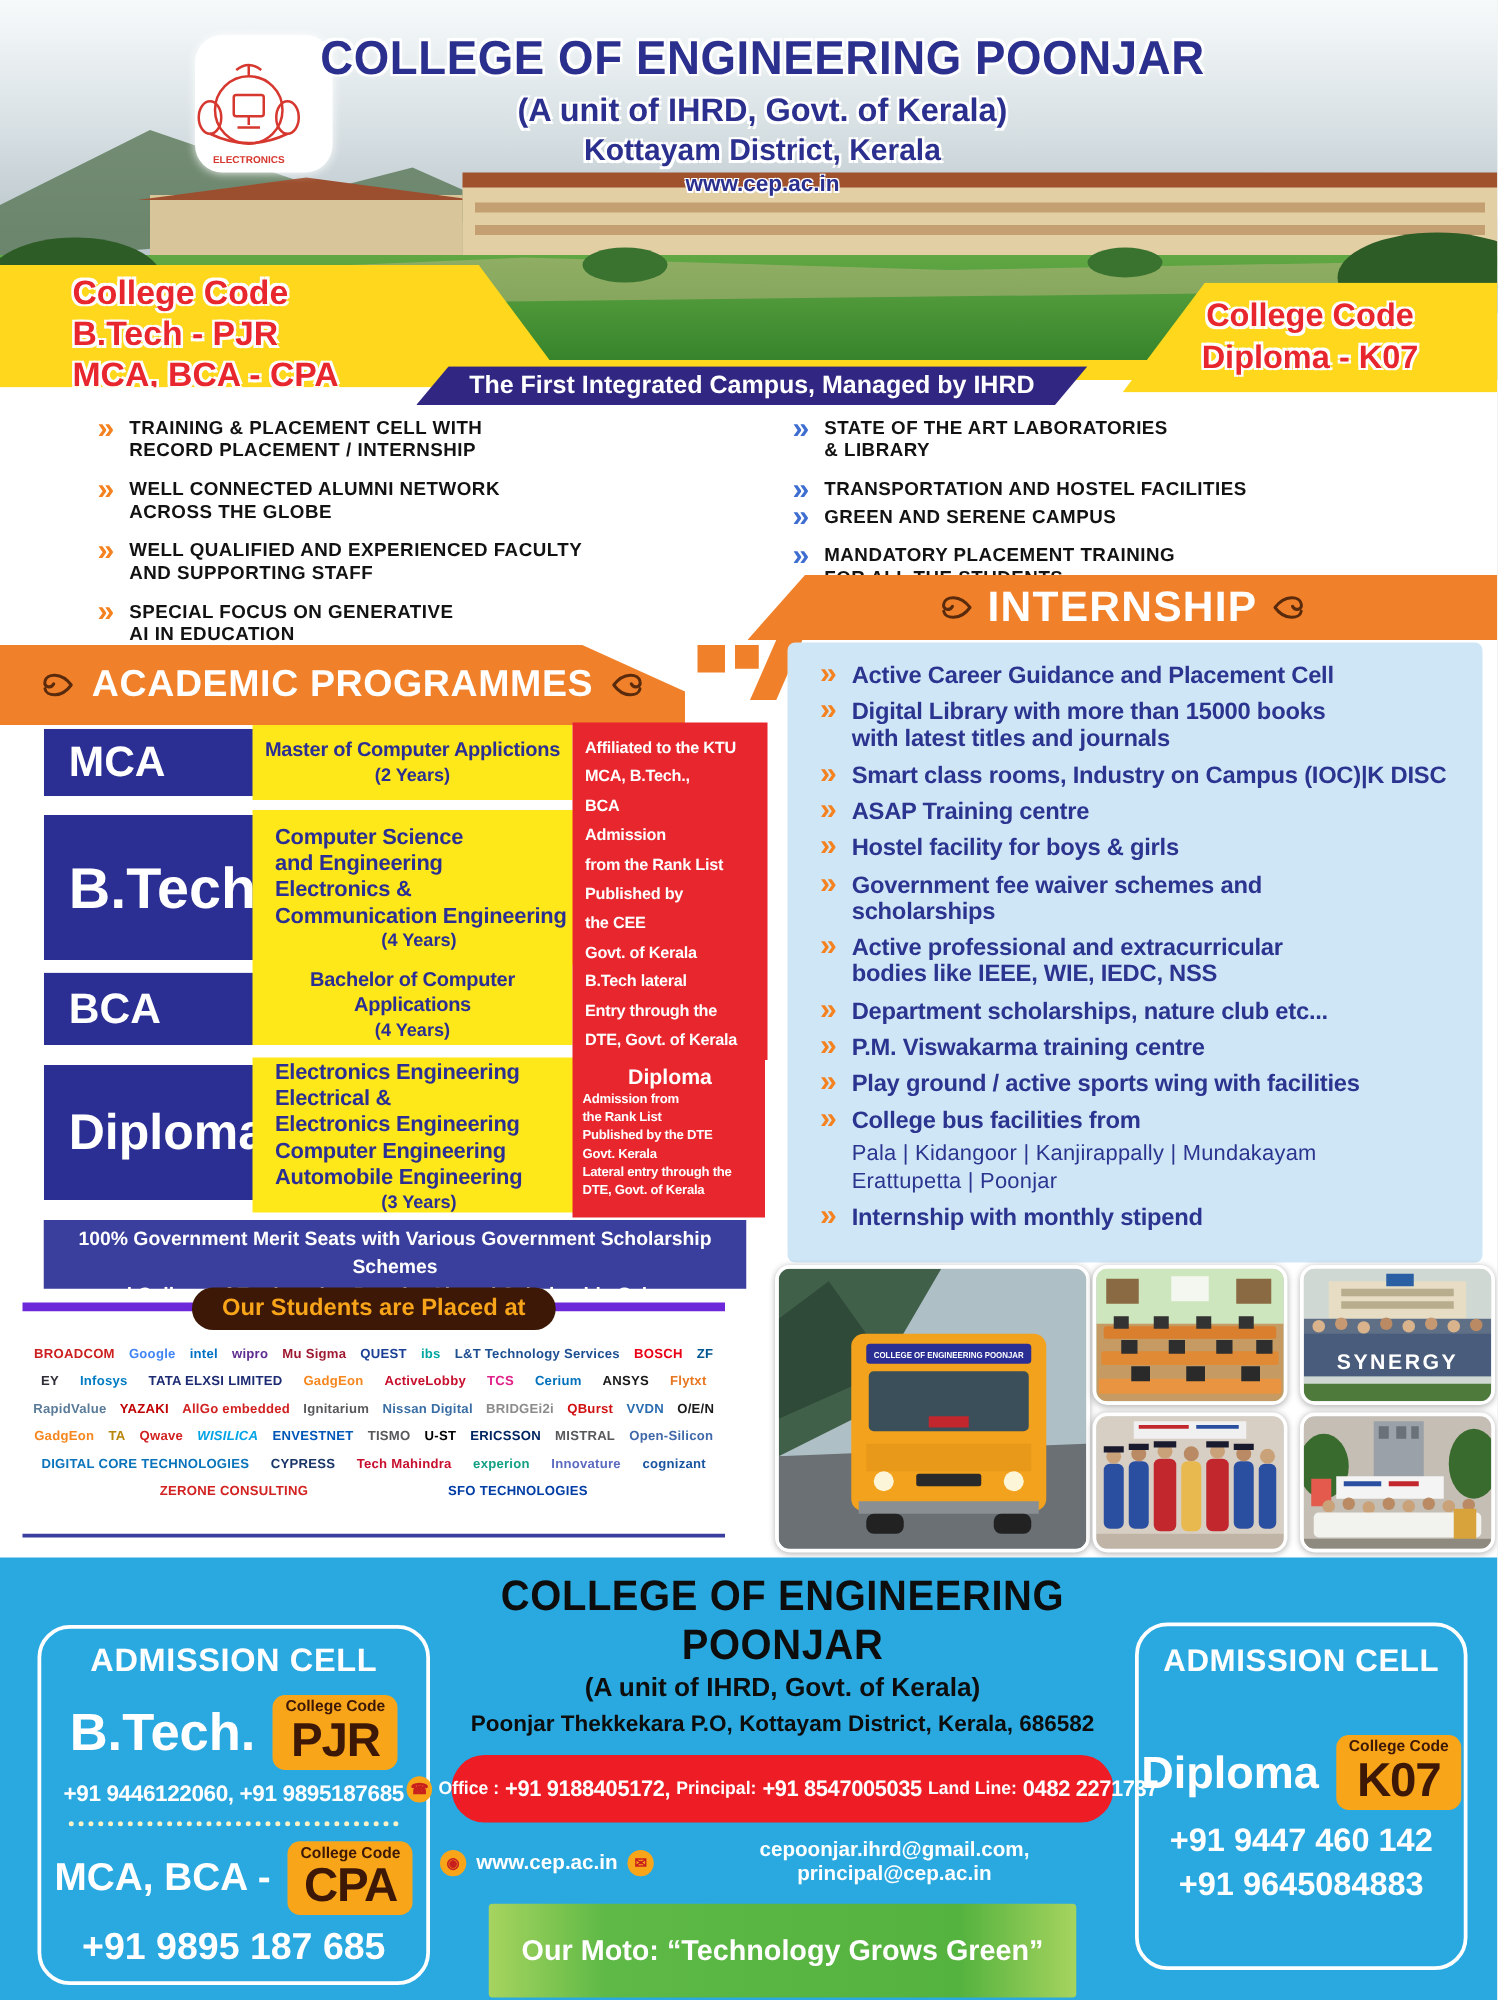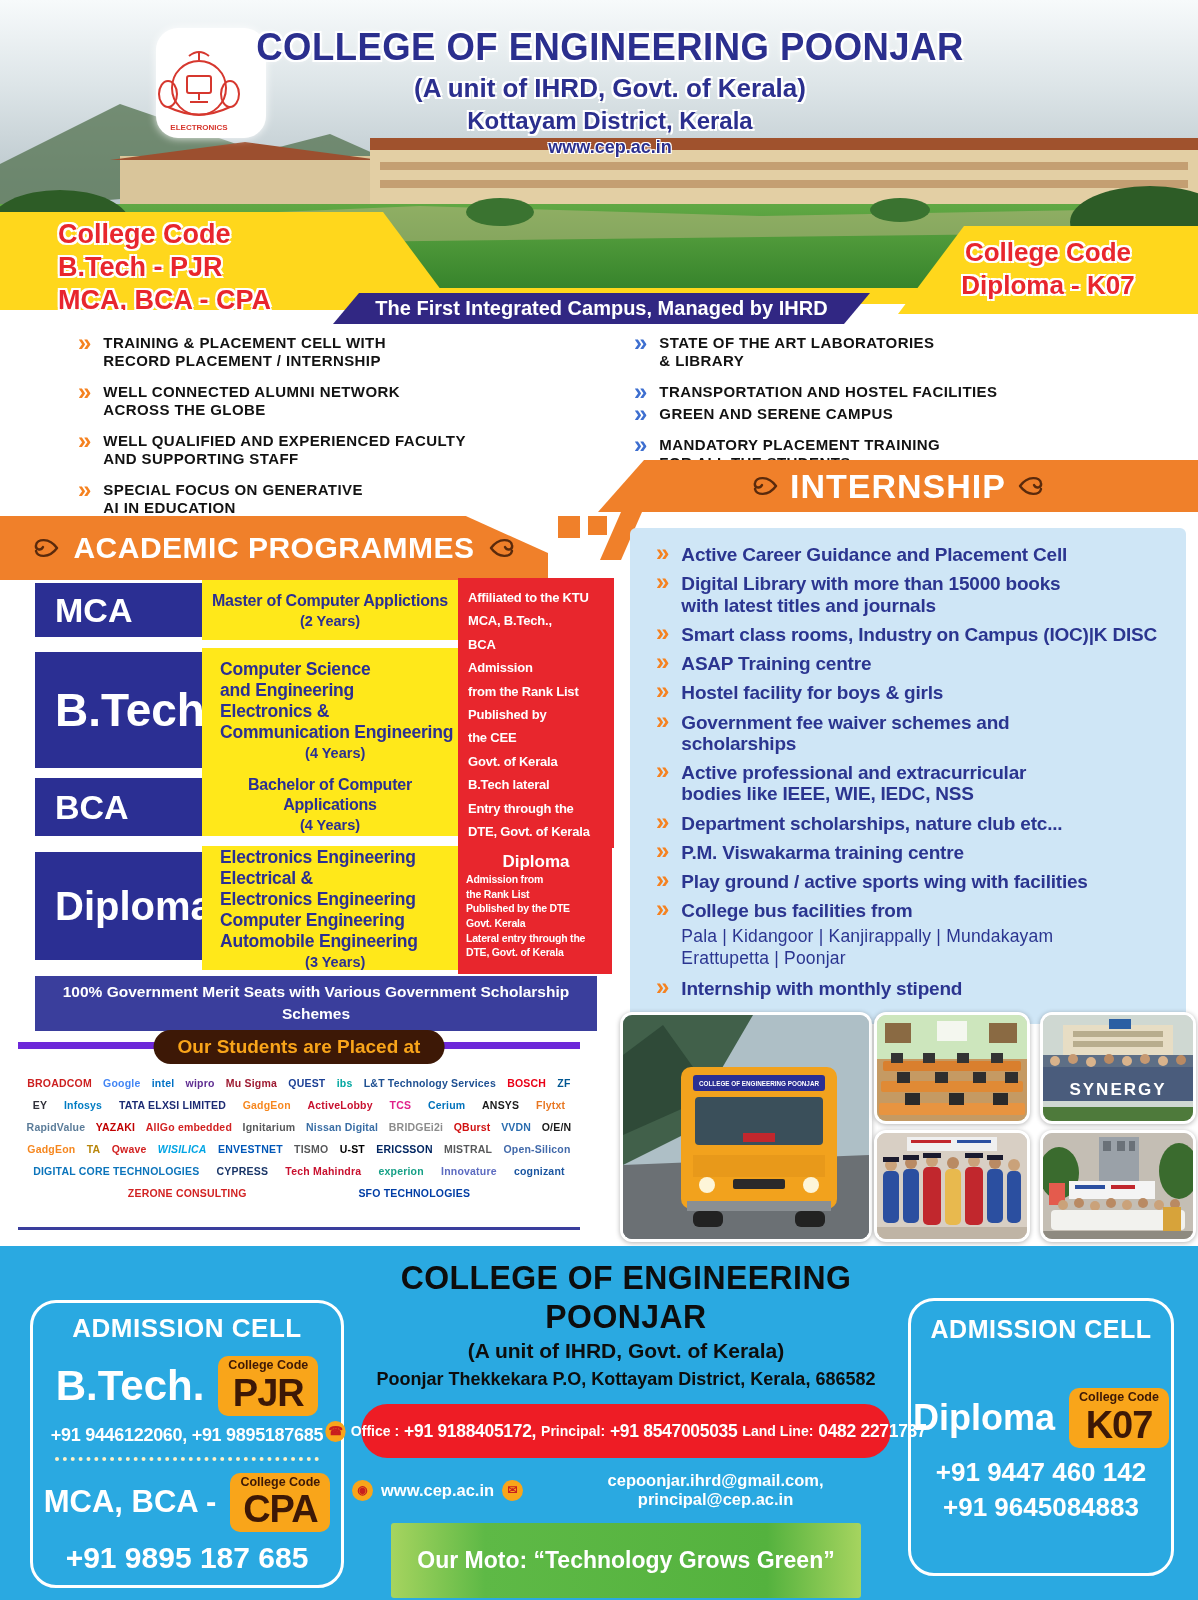--- a/index.html
+++ b/index.html
@@ -64,21 +64,21 @@
   .r-dip .rb{font-size:10.5px;line-height:1.4;letter-spacing:-.2px;}
   .merit{position:absolute;left:35px;top:976px;width:562px;height:50px;background:#3a3e9c;color:#fff;font-weight:700;
     font-size:15.5px;line-height:1.45;text-align:center;padding-top:5px;}
 
   
   .hl-bar{position:absolute;left:598px;top:460px;width:600px;height:52px;background:#f0802a;
     clip-path:polygon(46px 0,100% 0,100% 100%,0 100%);display:flex;align-items:center;justify-content:center;gap:12px;
     color:#fff;font-size:34px;font-weight:800;letter-spacing:1px;z-index:2;}
   .hl-tail{position:absolute;left:600px;top:512px;width:42px;height:48px;background:#f0802a;clip-path:polygon(50% 0,100% 0,50% 100%,0 100%);}
   .hl-sq{position:absolute;left:588px;top:516px;width:19px;height:19px;background:#f0802a;}
-  .hl-panel{position:absolute;left:630px;top:528px;width:556px;height:496px;background:#cfe6f6;border-radius:6px;padding:16px 22px 0 26px;box-sizing:border-box;}
+  .hl-panel{position:absolute;left:630px;top:514px;width:556px;height:496px;background:#cfe6f6;border-radius:6px;padding:16px 22px 0 26px;box-sizing:border-box;}
   .hl-item{display:flex;gap:12px;margin-bottom:8px;}
   .hl-text{font-size:19px;font-weight:800;color:#2b3590;line-height:1.12;letter-spacing:-.2px;}
   .hl-routes{font-size:17.5px;font-weight:400;color:#2b3590;line-height:1.3;margin-top:3px;letter-spacing:.2px;}
 
   
   .placed{position:absolute;left:18px;top:1042px;width:562px;height:188px;background:#fff;border-top:7px solid #6d28d9;border-bottom:3px solid #3a3e9c;box-sizing:border-box;}
   .pill{position:absolute;left:50%;top:-19px;transform:translateX(-50%);background:#3d1806;color:#f9a51a;font-weight:800;font-size:19px;
     padding:6px 24px;border-radius:20px;white-space:nowrap;}
   .logowrap{display:flex;flex-wrap:wrap;justify-content:space-evenly;align-items:center;row-gap:10px;column-gap:10px;padding:28px 8px 6px;}
   .logo{font-weight:800;font-size:10.5px;letter-spacing:.2px;}

